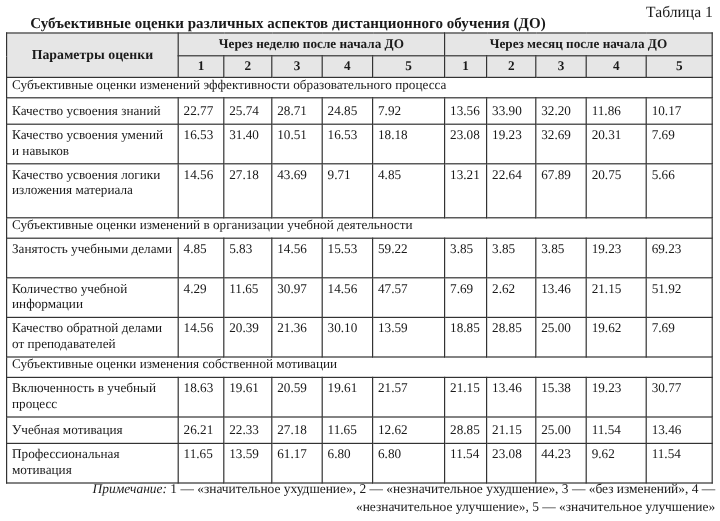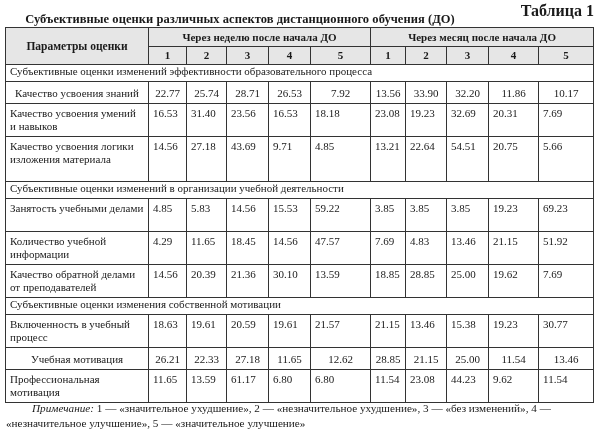--- a/index.html
+++ b/index.html
@@ -1,30 +1,30 @@
 <!DOCTYPE html>
 <html><head>
 <meta charset="utf-8">
 <style>
   html, body { margin:0; padding:0; background:#ffffff; }
   body { width:600px; height:434px; overflow:hidden; font-family:"Liberation Serif", "DejaVu Serif", serif; color:#1a1a1a; position:relative; }
-  .table-label { position:absolute; right:6px; top:2px; font-size:16px;font-weight:bold; }
+  .table-label { position:absolute; right:6px; top:2px; font-size:13px; }
   .caption { position:absolute; left:0; width:480px; top:12px; text-align:center; font-weight:bold; font-size:12.5px; letter-spacing:0.05px; }
   table { position:absolute; left:5px; top:27px; width:588px; border-collapse:collapse; table-layout:fixed; font-size:11px; }
   td, th { border:1px solid #333; padding:1px 4px; vertical-align:top; line-height:13px; }
   th { background:#e6e6e6; font-weight:bold; text-align:center; vertical-align:middle; }
   thead tr.r1 th { height:16px; }
   thead tr.r2 th { height:15px; }
   th.param { font-size:11.5px;font-family:Liberation Serif, serif; }
   td.section { padding:0 4px 2px; height:14px; }
-  tr.one td { height:15px; padding-top:5px;text-align:center; }
+  tr.one td { height:15px; padding-top:5px; }
   tr.two td { height:28px; padding-top:3px; }
   tr.tall td { height:40px; padding-top:3px;margin-top:21px; }
   td.num { text-align:left; }
-  .note { position:absolute; left:6px; top:401px; width:590px; font-size:11.2px; line-height:15px; text-indent:26px; }
+  .note { position:absolute; left:6px; top:401px; width:590px; font-size:11.2px; line-height:15px; text-indent:26px;text-align:right; }
   .note i { font-style:italic; }
 </style>
 </head>
 <body>
 
 <div class="table-label">Таблица 1</div>
 <div class="caption">Субъективные оценки различных аспектов дистанционного обучения (ДО) студентами (%)*</div>
 
 <table>
   <colgroup>
@@ -61,51 +61,51 @@
   </thead>
   <tbody id="tbody">
       <tr>
         <td colspan="11" class="section">Субъективные оценки изменений эффективности образовательного процесса</td>
       </tr>
       <tr class="one">
         <td>Качество усвоения знаний</td>
         <td class="num">22.77</td>
         <td class="num">25.74</td>
         <td class="num">28.71</td>
-        <td class="num">26.53</td>
+        <td class="num">24.85</td>
         <td class="num">7.92</td>
         <td class="num">13.56</td>
         <td class="num">33.90</td>
         <td class="num">32.20</td>
         <td class="num">11.86</td>
         <td class="num">10.17</td>
       </tr>
       <tr class="two">
         <td>Качество усвоения умений и навыков</td>
         <td class="num">16.53</td>
         <td class="num">31.40</td>
-        <td class="num">23.56</td>
+        <td class="num">10.51</td>
         <td class="num">16.53</td>
         <td class="num">18.18</td>
         <td class="num">23.08</td>
         <td class="num">19.23</td>
         <td class="num">32.69</td>
         <td class="num">20.31</td>
         <td class="num">7.69</td>
       </tr>
       <tr class="tall">
         <td>Качество усвоения логики изложения материала</td>
         <td class="num">14.56</td>
         <td class="num">27.18</td>
         <td class="num">43.69</td>
         <td class="num">9.71</td>
         <td class="num">4.85</td>
         <td class="num">13.21</td>
         <td class="num">22.64</td>
-        <td class="num">54.51</td>
+        <td class="num">67.89</td>
         <td class="num">20.75</td>
         <td class="num">5.66</td>
       </tr>
       <tr>
         <td colspan="11" class="section">Субъективные оценки изменений в организации учебной деятельности</td>
       </tr>
       <tr class="two">
         <td>Занятость учебными делами</td>
         <td class="num">4.85</td>
         <td class="num">5.83</td>
@@ -115,25 +115,25 @@
         <td class="num">3.85</td>
         <td class="num">3.85</td>
         <td class="num">3.85</td>
         <td class="num">19.23</td>
         <td class="num">69.23</td>
       </tr>
       <tr class="two">
         <td>Количество учебной информации</td>
         <td class="num">4.29</td>
         <td class="num">11.65</td>
-        <td class="num">18.45</td>
+        <td class="num">30.97</td>
         <td class="num">14.56</td>
         <td class="num">47.57</td>
         <td class="num">7.69</td>
-        <td class="num">4.83</td>
+        <td class="num">2.62</td>
         <td class="num">13.46</td>
         <td class="num">21.15</td>
         <td class="num">51.92</td>
       </tr>
       <tr class="two">
         <td>Качество обратной делами от преподавателей</td>
         <td class="num">14.56</td>
         <td class="num">20.39</td>
         <td class="num">21.36</td>
         <td class="num">30.10</td>

